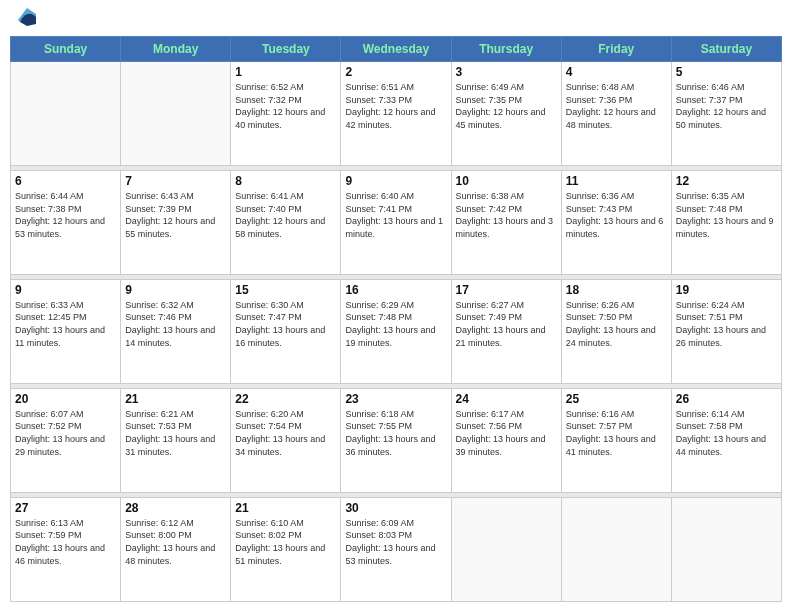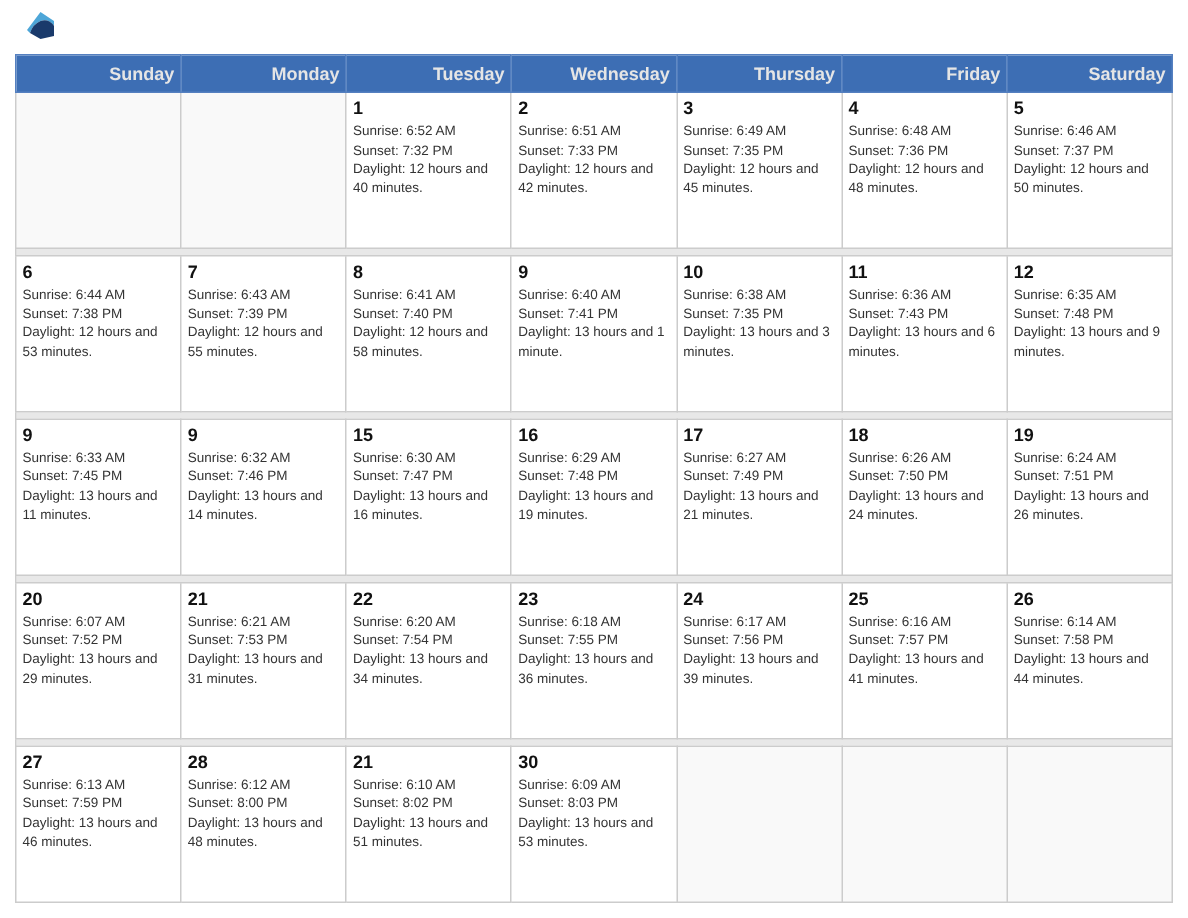--- a/index.html
+++ b/index.html
@@ -52,25 +52,25 @@
     }
     .calendar {
       flex: 1;
       border: 1px solid #ccc;
       border-collapse: collapse;
       width: 100%;
       table-layout: fixed;
     }
     .calendar th {
       background: #3d6eb4;
-      color: #e5e5e5;
+      color: #86efac;
       font-size: 12px;
       font-weight: bold;
       padding: 5px 4px;
-      text-align: right;
+      text-align: center;
       border: 1px solid #5580c0;
       margin-left: 18px;
     }
     .calendar td {
       vertical-align: top;
       border: 1px solid #ccc;
       padding: 3px 4px;
       font-size: 9.5px;
       color: #333;
       width: calc(100% / 7);
@@ -185,21 +185,21 @@
           </td>
           <td>
             <span class="day-num">9</span>
             <div class="day-info">Sunrise: 6:40 AM
 Sunset: 7:41 PM
 Daylight: 13 hours and 1 minute.</div>
           </td>
           <td>
             <span class="day-num">10</span>
             <div class="day-info">Sunrise: 6:38 AM
-Sunset: 7:35 PM
+Sunset: 7:42 PM
 Daylight: 13 hours and 3 minutes.</div>
           </td>
           <td>
             <span class="day-num">11</span>
             <div class="day-info">Sunrise: 6:36 AM
 Sunset: 7:43 PM
 Daylight: 13 hours and 6 minutes.</div>
           </td>
           <td>
             <span class="day-num">12</span>
@@ -208,21 +208,21 @@
 Daylight: 13 hours and 9 minutes.</div>
           </td>
         </tr>
         <tr>
           <td colspan="7" style="height: 4px; background: rgb(232, 232, 232); padding: 0px;"></td>
         </tr>
         <tr>
           <td>
             <span class="day-num">9</span>
             <div class="day-info">Sunrise: 6:33 AM
-Sunset: 7:45 PM
+Sunset: 12:45 PM
 Daylight: 13 hours and 11 minutes.</div>
           </td>
           <td>
             <span class="day-num">9</span>
             <div class="day-info">Sunrise: 6:32 AM
 Sunset: 7:46 PM
 Daylight: 13 hours and 14 minutes.</div>
           </td>
           <td>
             <span class="day-num">15</span>

